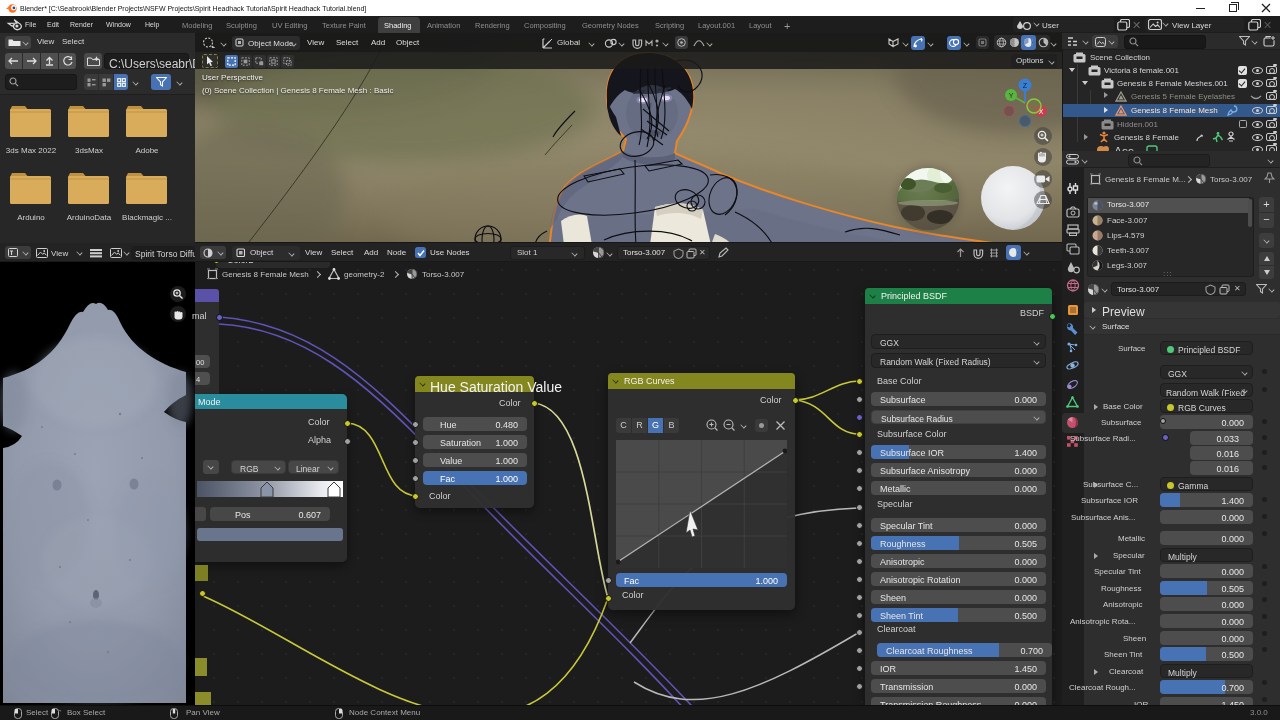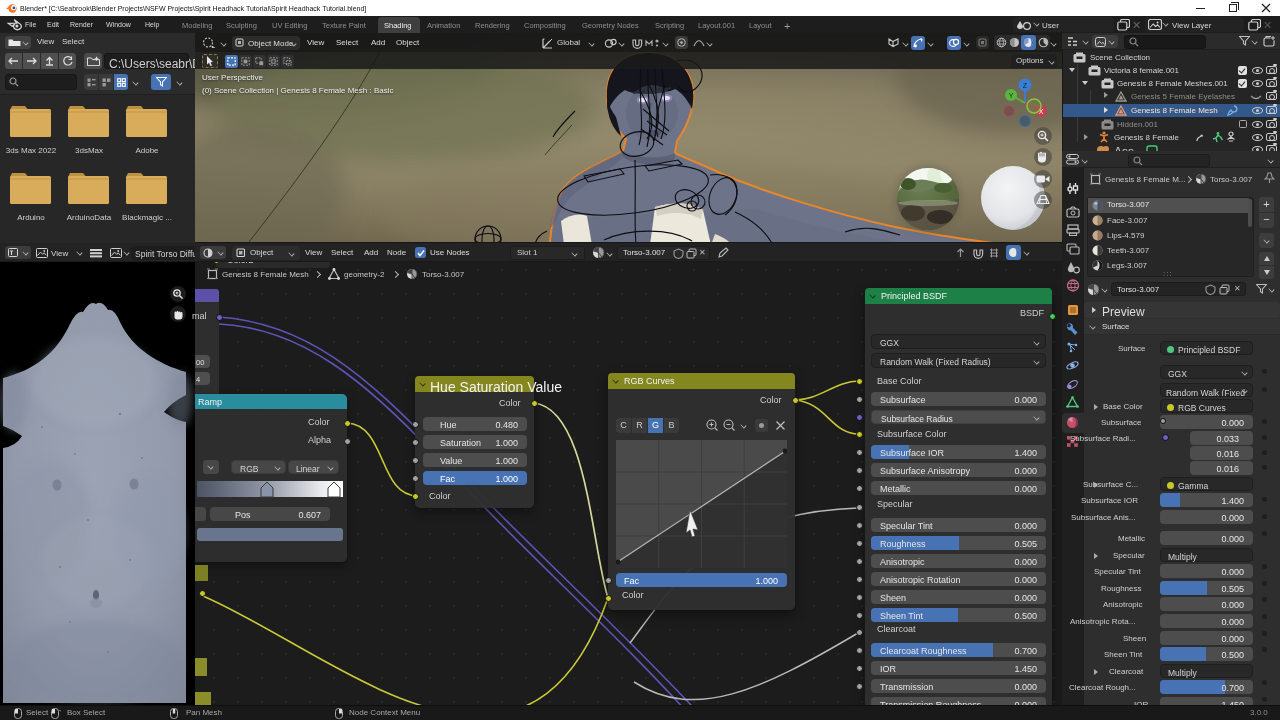--- a/index.html
+++ b/index.html
@@ -581,21 +581,21 @@
 <div class="a" style="left:195px;top:302px;width:24px;height:93px;background:#2e2e2e"></div>
 <div class="t" style="left:192px;top:312px;font-size:9px;color:#d0d0d0">mal</div>
 <div class="sock sp" style="left:215.5px;top:313.5px"></div>
 <div class="a" style="left:195px;top:355px;width:15px;height:13px;background:#4f4f4f;border-radius:0 4px 4px 0"></div>
 <div class="t" style="left:196px;top:358.5px;font-size:7.5px;color:#e0e0e0">00</div>
 <div class="a" style="left:195px;top:372px;width:15px;height:13px;background:#4f4f4f;border-radius:0 4px 4px 0"></div>
 <div class="t" style="left:196px;top:375.5px;font-size:7.5px;color:#e0e0e0">4</div>
 
 <div class="a" style="left:195px;top:394px;width:152px;height:168px;background:rgba(46,46,46,0.97);border-radius:0 5px 5px 0;box-shadow:0 4px 10px rgba(0,0,0,0.4)">
 <div class="a" style="left:0;top:0;width:152px;height:15px;background:#2a8d9e;border-radius:0 5px 0 0"></div>
-<div class="t" style="left:3px;top:3.5px;font-size:9px;color:#f0f0f0">Ramp</div>
+<div class="t" style="left:3px;top:3.5px;font-size:9px;color:#f0f0f0">Mode</div>
 <div class="t" style="left:113px;top:24px;font-size:9px;color:#d0d0d0">Color</div>
 <div class="t" style="left:113px;top:42px;font-size:9px;color:#d0d0d0">Alpha</div>
 <div class="a" style="left:8px;top:66px;width:16px;height:14px;background:#474747;border-radius:3px"></div>
 <div class="chv" style="left:13px;top:70px"></div>
 <div class="dd" style="left:36px;top:66px;width:55px;background:#474747;border-color:#3a3a3a">
       <span style="position:absolute;left:8px;top:2.5px">RGB</span>
       <span class="chv" style="right:5px;top:4px"></span>
     </div>
 <div class="dd" style="left:93px;top:66px;width:51px;background:#474747;border-color:#3a3a3a">
       <span style="position:absolute;left:7px;top:2.5px">Linear</span>
@@ -755,21 +755,21 @@
 <div class="vs" style="left:6px;top:302px;width:175px">
       <span class="l">Sheen</span>
       <span class="r">0.000</span>
     </div>
 <div class="vs" style="left:6px;top:320px;width:175px">
       <div class="fill" style="width:87px"></div>
       <span class="l">Sheen Tint</span>
       <span class="r">0.500</span>
     </div>
 <div class="t" style="left:12px;top:337px;font-size:9px;color:#d0d0d0">Clearcoat</div>
-<div class="vs" style="left:6px;top:355px;width:175px">
+<div class="vs" style="left:12px;top:355px;width:175px">
       <div class="fill" style="width:122px"></div>
       <span class="l">Clearcoat Roughness</span>
       <span class="r">0.700</span>
     </div>
 <div class="vs" style="left:6px;top:373px;width:175px">
       <span class="l">IOR</span>
       <span class="r">1.450</span>
     </div>
 <div class="vs" style="left:6px;top:391px;width:175px">
       <span class="l">Transmission</span>
@@ -1275,19 +1275,19 @@
 <svg class="a" style="left:51px;top:707.5px" width="10" height="11">
     <rect x="0.5" y="0.5" width="7" height="10" rx="3" fill="none" stroke="#aaa"></rect>
     <rect x="1" y="1" width="3" height="4.5" fill="#ddd"></rect>
     <path d="M8.5,2 l1.5,1.5" stroke="#aaa"></path>
   </svg>
 <div class="t" style="left:67px;top:709px;font-size:8px;color:#a8a8a8">Box Select</div>
 <svg class="a" style="left:170px;top:707.5px" width="8" height="11">
     <rect x="0.5" y="0.5" width="7" height="10" rx="3" fill="none" stroke="#aaa"></rect>
     <rect x="2.8" y="1" width="2.4" height="4.5" fill="#ddd"></rect>
   </svg>
-<div class="t" style="left:186px;top:709px;font-size:8px;color:#a8a8a8">Pan Mesh</div>
+<div class="t" style="left:186px;top:709px;font-size:8px;color:#a8a8a8">Pan View</div>
 <svg class="a" style="left:335px;top:707.5px" width="8" height="11">
     <rect x="0.5" y="0.5" width="7" height="10" rx="3" fill="none" stroke="#aaa"></rect>
     <rect x="4" y="1" width="3" height="4.5" fill="#ddd"></rect>
   </svg>
 <div class="t" style="left:349px;top:709px;font-size:8px;color:#a8a8a8">Node Context Menu</div>
 <div class="t" style="left:1250px;top:709px;font-size:8px;color:#909090">3.0.0</div>
 
 </body></html>

